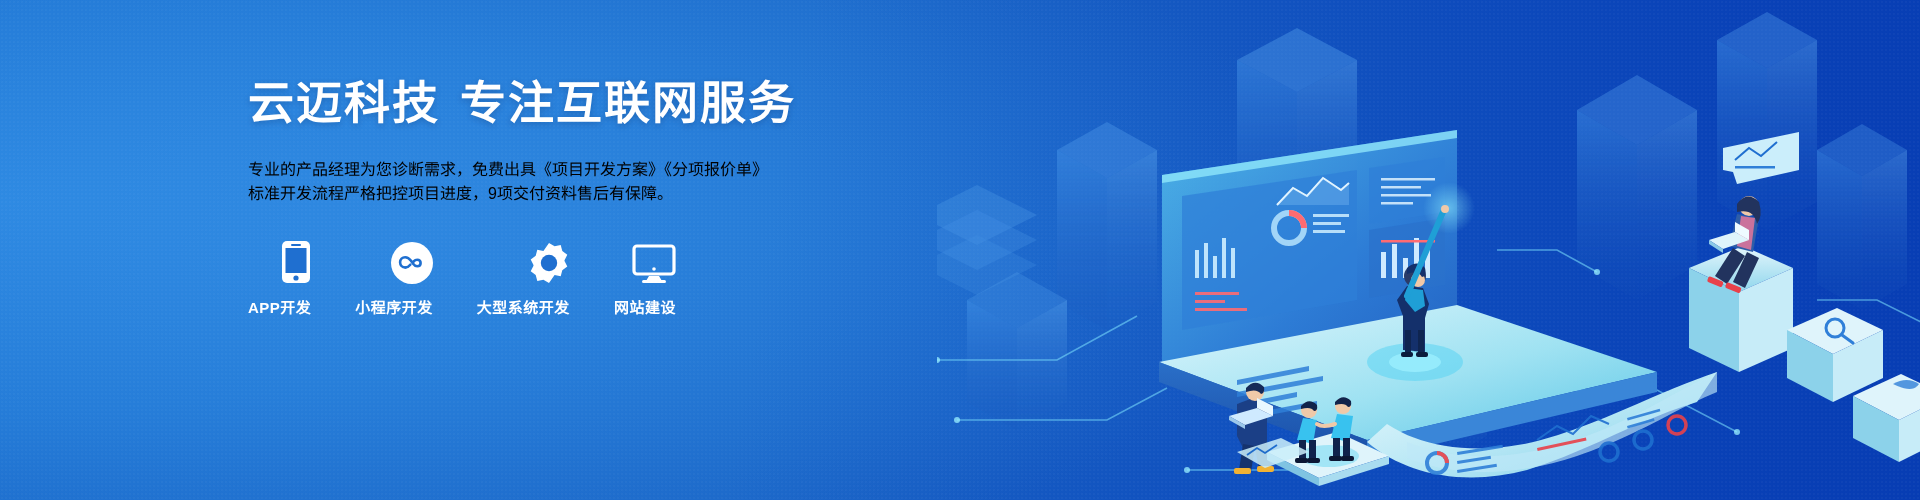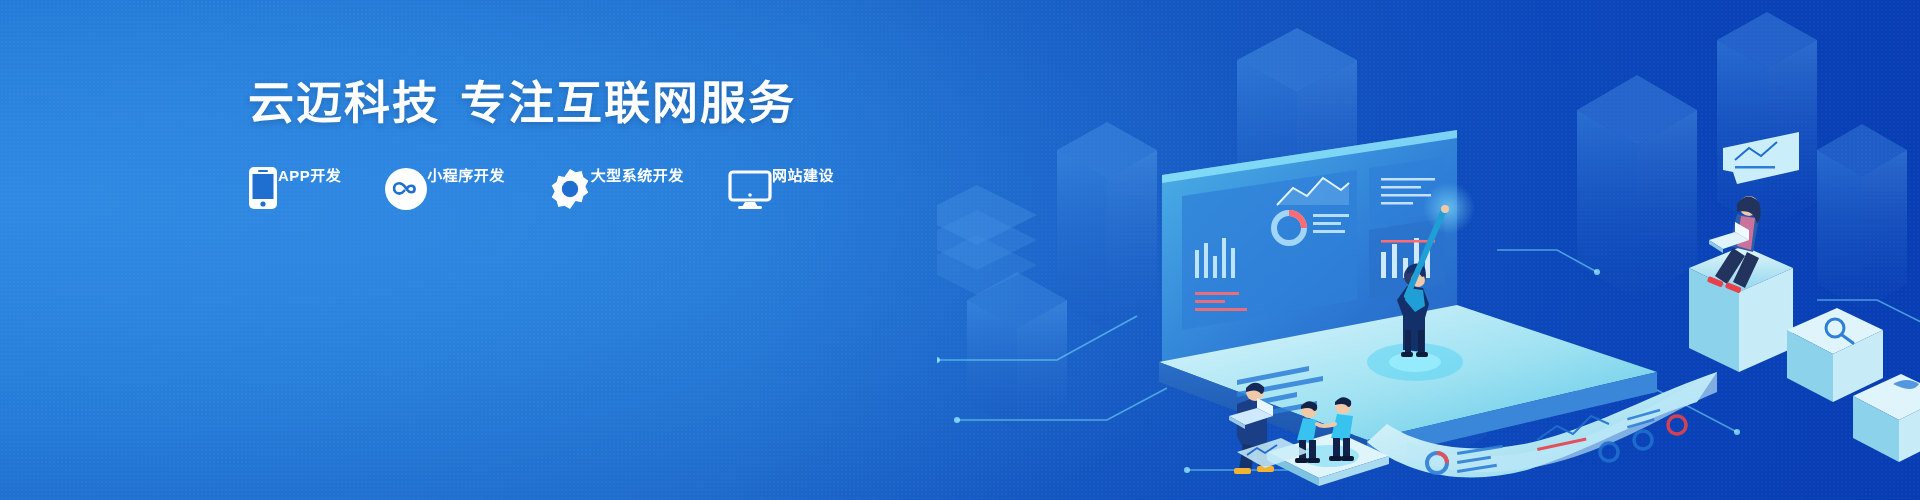--- a/index.html
+++ b/index.html
@@ -38,21 +38,21 @@
   .title{
     color:#ffffff;font-size:46px;line-height:1.12;font-weight:bold;
     letter-spacing:2px;margin:0 0 26px 0;white-space:nowrap;
     text-shadow:0 2px 6px rgba(0,25,70,.22);
   }
   .title .gap{display:inline-block;width:20px;}
   .subtitle{color:#ffffff;font-size:22px;line-height:1.72;letter-spacing:.6px;margin:0;font-weight:normal;}
 
   
   .services{display:flex;align-items:flex-end;gap:44px;margin-top:34px;}
-  .service{display:flex;flex-direction:row;align-items:flex-start;width:auto;cursor:pointer;}
+  .service{display:flex;flex-direction:column;align-items:flex-end;width:auto;cursor:pointer;}
   .svc-icon{height:46px;display:flex;align-items:flex-end;justify-content:center;margin-bottom:12px;}
   .svc-label{color:#ffffff;font-size:15px;font-weight:bold;letter-spacing:.5px;white-space:nowrap;}
 
   
   .illus{position:absolute;right:0;top:0;width:1000px;height:500px;z-index:4;}
   .illus svg{display:block;width:100%;height:100%;}
 </style>
 </head>
 <body>
 
@@ -352,20 +352,22 @@
         <path d="M310,455 L320,448 L328,453 L340,445" fill="none" stroke="#1f6fd0" stroke-width="1.8"></path>
       </g>
     </svg>
   </div>
 
   <div class="content">
     <h1 class="title"><span>云迈科技</span><span class="gap"></span><span>专注互联网服务</span></h1>
 
     <p class="subtitle">
       </p>
+      <div>专业的产品经理为您诊断需求，免费出具《项目开发方案》《分项报价单》</div>
+      <div>标准开发流程严格把控项目进度，9项交付资料售后有保障。</div>
     <p></p>
 
     <div class="services">
 
       <div class="service">
         <div class="svc-icon">
           <svg width="30" height="44" viewBox="0 0 30 44" xmlns="http://www.w3.org/2000/svg">
             <rect x="1" y="1" width="28" height="42" rx="5" fill="#ffffff"></rect>
             <rect x="4.5" y="8" width="21" height="25" fill="#1f6fd0"></rect>
             <rect x="10" y="4" width="10" height="2" rx="1" fill="#1f6fd0"></rect>

